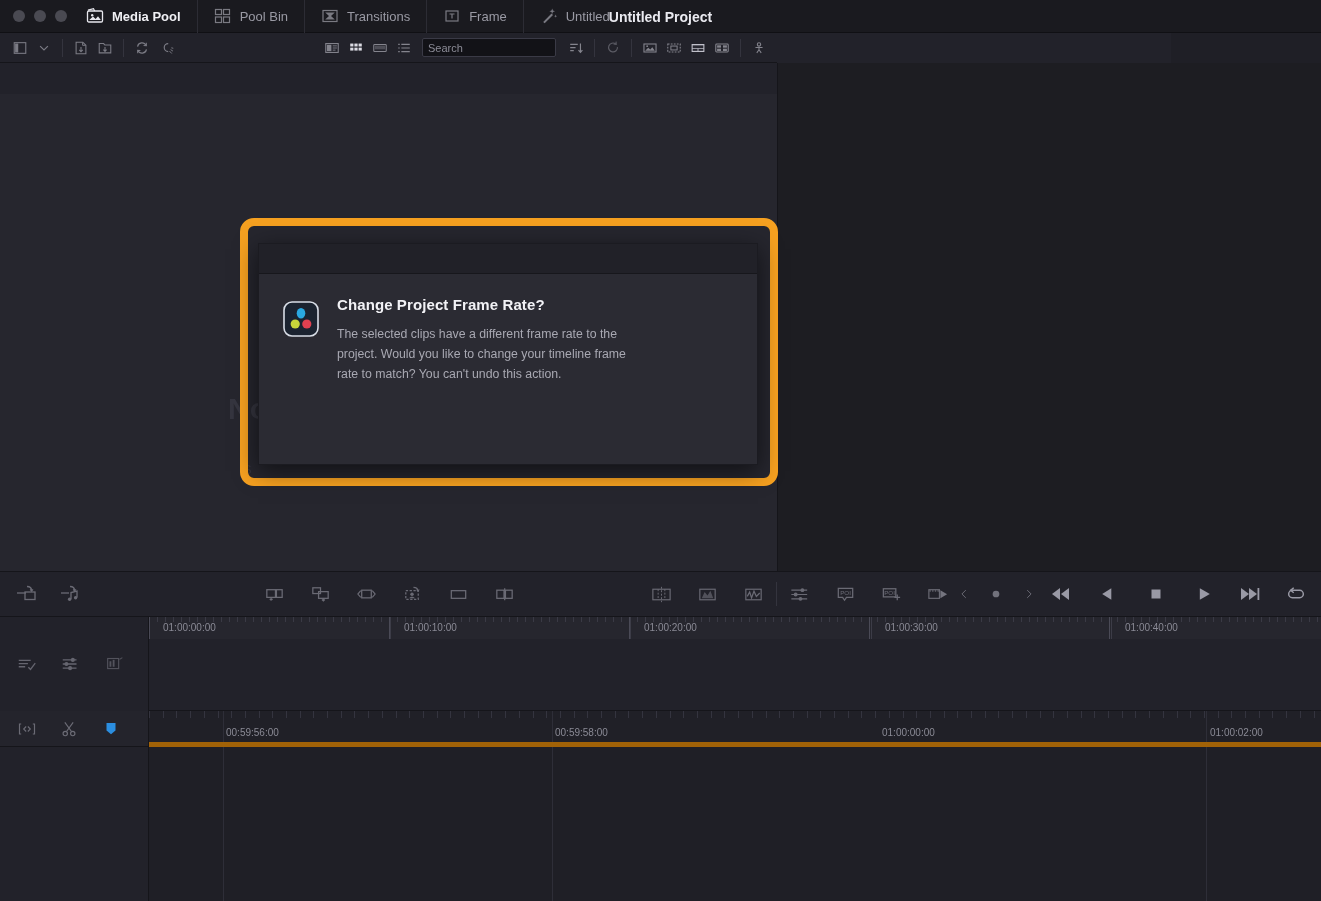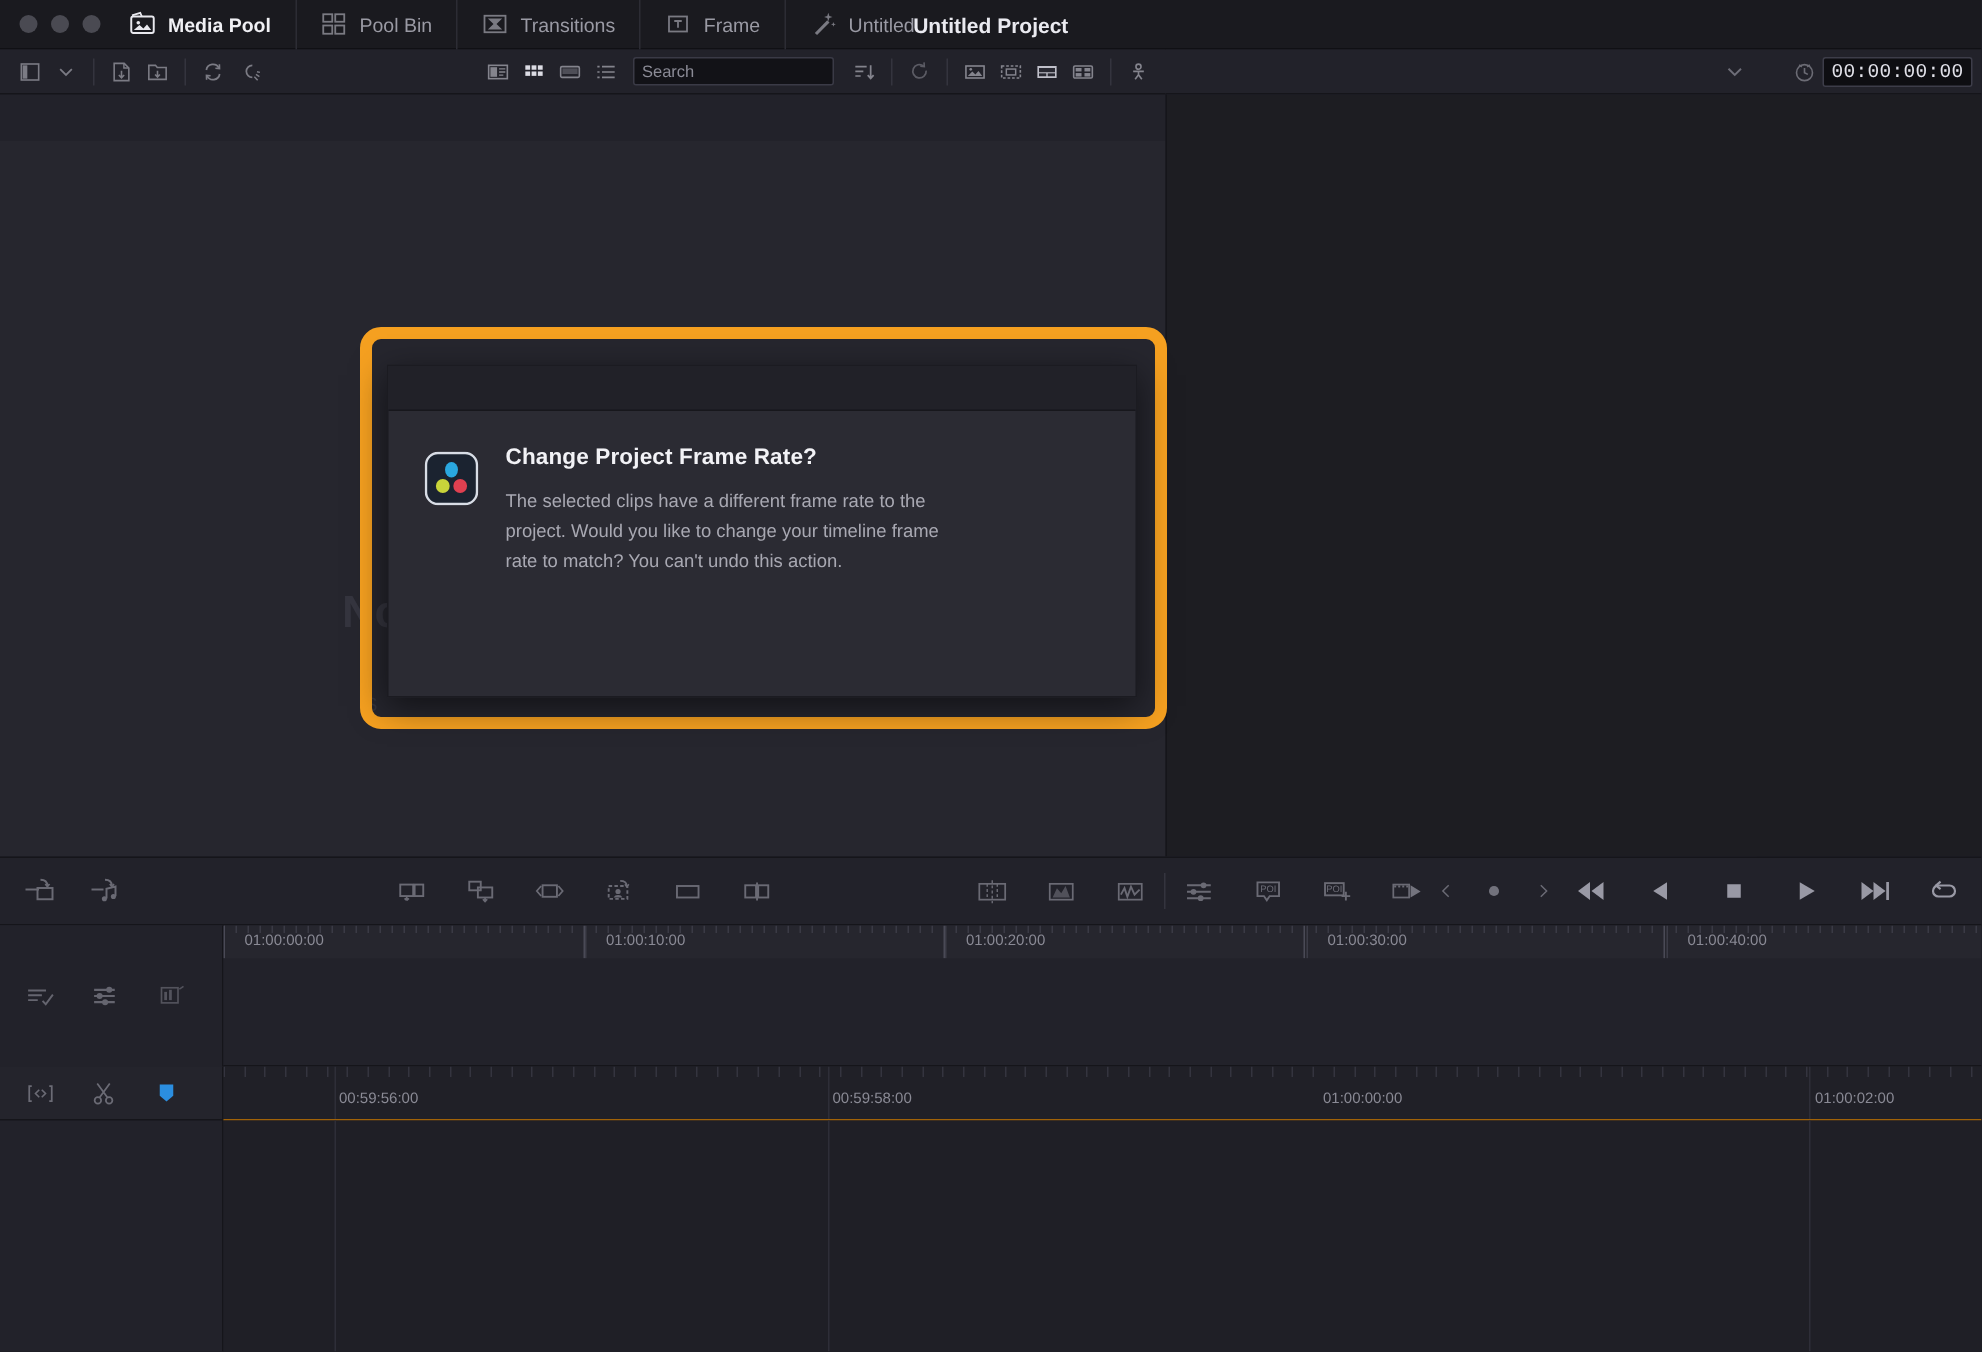--- a/index.html
+++ b/index.html
@@ -134,21 +134,21 @@
   .tl-lower-head {
     position: absolute; left: 0; top: 0; width: 149px; height: 190px;
     background: #22222a; border-right: 1px solid #15151a;
   }
   .tl-lower-tools {
     display: flex; align-items: center; gap: 16px; padding-left: 14px; height: 36px;
     border-bottom: 1px solid #15151a; background: #24242c;
   }
   .tl-lower-ruler {
     position: absolute; left: 149px; top: 0; right: 0; height: 36px;
-    background: #202027; overflow: hidden; border-bottom: 1px solid #a16207;
+    background: #202027; overflow: hidden; border-bottom: 5px solid #a16207;
   }
   .tl-lower-body { position: absolute; left: 149px; top: 36px; right: 0; bottom: 0; background: #1f1f26; }
   .lower-tick-label { position: absolute; top: 16px; color: #8a8a95; font-size: 10px; white-space: nowrap; }
   .lower-sep { position: absolute; top: 0; bottom: 0; width: 1px; background: #2e2e38; }
 
   
   .hl-frame {
     position: absolute; left: 240px; top: 218px; width: 538px; height: 268px;
     border: 8px solid #f5a020; border-radius: 14px; z-index: 40; pointer-events: none;
   }
@@ -374,38 +374,20 @@
     <div class="tsep"></div>
     <div class="tbtn">
       <svg viewBox="0 0 18 18" width="16" height="16">
           <circle cx="9" cy="5" r="1.9" fill="none" stroke="#c6c6d0" stroke-width="1.2"></circle>
           <path d="M5 8.5 H13 M9 8.5 V12 M9 11 L6.5 14.5 M9 11 L11.5 14.5" fill="none" stroke="#c6c6d0" stroke-width="1.2"></path>
         </svg>
     </div>
     <div style="width:6px"></div>
   </div>
 
-  <div class="right-toolbar">
-    <div class="tbtn">
-      <svg viewBox="0 0 18 18" width="15" height="15">
-          <path d="M4 7 L9 12 L14 7" fill="none" stroke="#a0a0ac" stroke-width="1.5"></path>
-        </svg>
-    </div>
-    <div style="width:22px"></div>
-    <div class="tbtn" style="opacity:.45">
-      <svg viewBox="0 0 18 18" width="16" height="16">
-          <circle cx="9" cy="9.5" r="6" fill="none" stroke="#c6c6d0" stroke-width="1.2"></circle>
-          <path d="M9 6 V9.5 L11.5 10.8" fill="none" stroke="#c6c6d0" stroke-width="1.2"></path>
-          <path d="M5 3.6 L7 5.2 M13 3.6 L11 5.2" stroke="#c6c6d0" stroke-width="1.2"></path>
-        </svg>
-    </div>
-    <div class="tc-field">
-      <span>00:00:00:00</span>
-    </div>
-  </div>
 
 
   <div class="mp-body">
     <div class="ghost-text" style="left:228px; top:298px;">No</div>
     <div class="ghost-sub" style="left:243px; top:368px;">S</div>
   </div>
 
   <div class="viewer"></div>
 
   <div class="transport">

